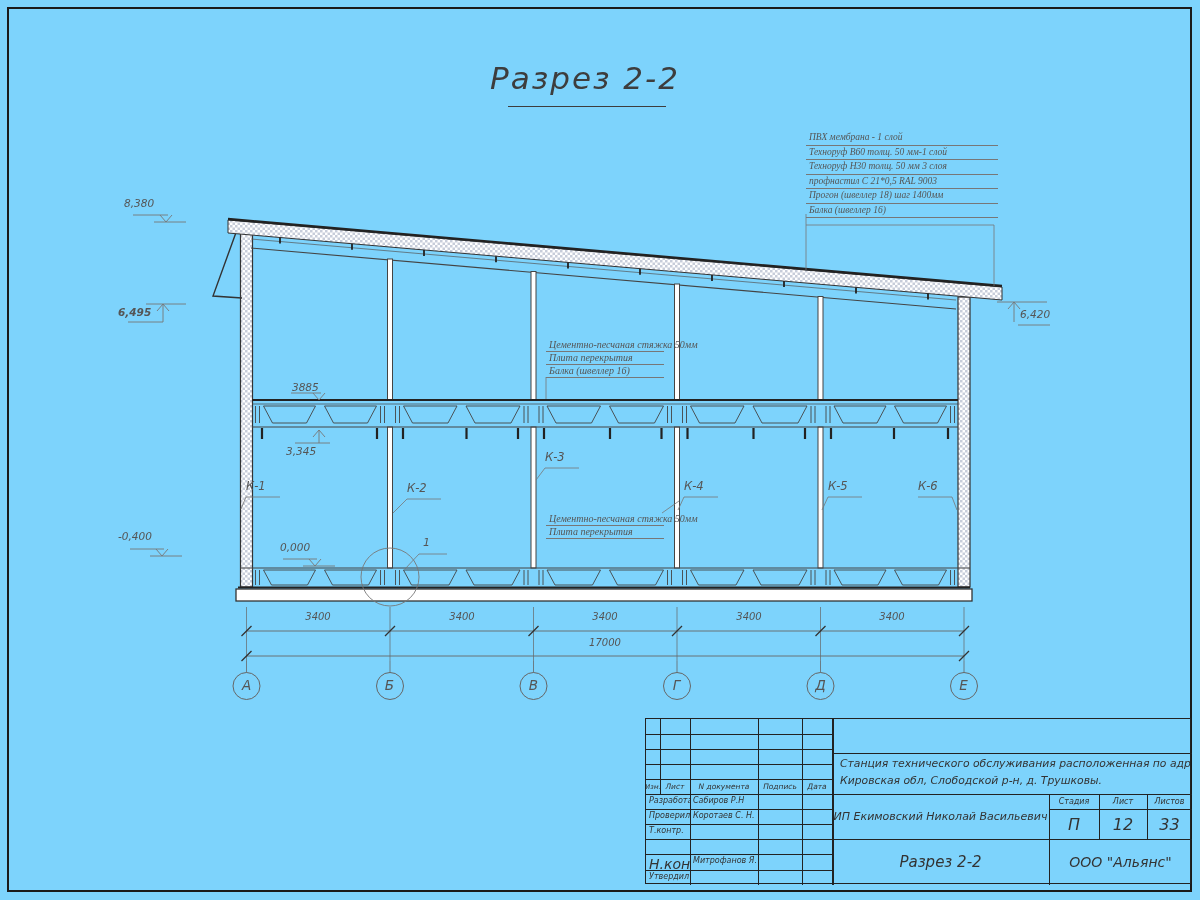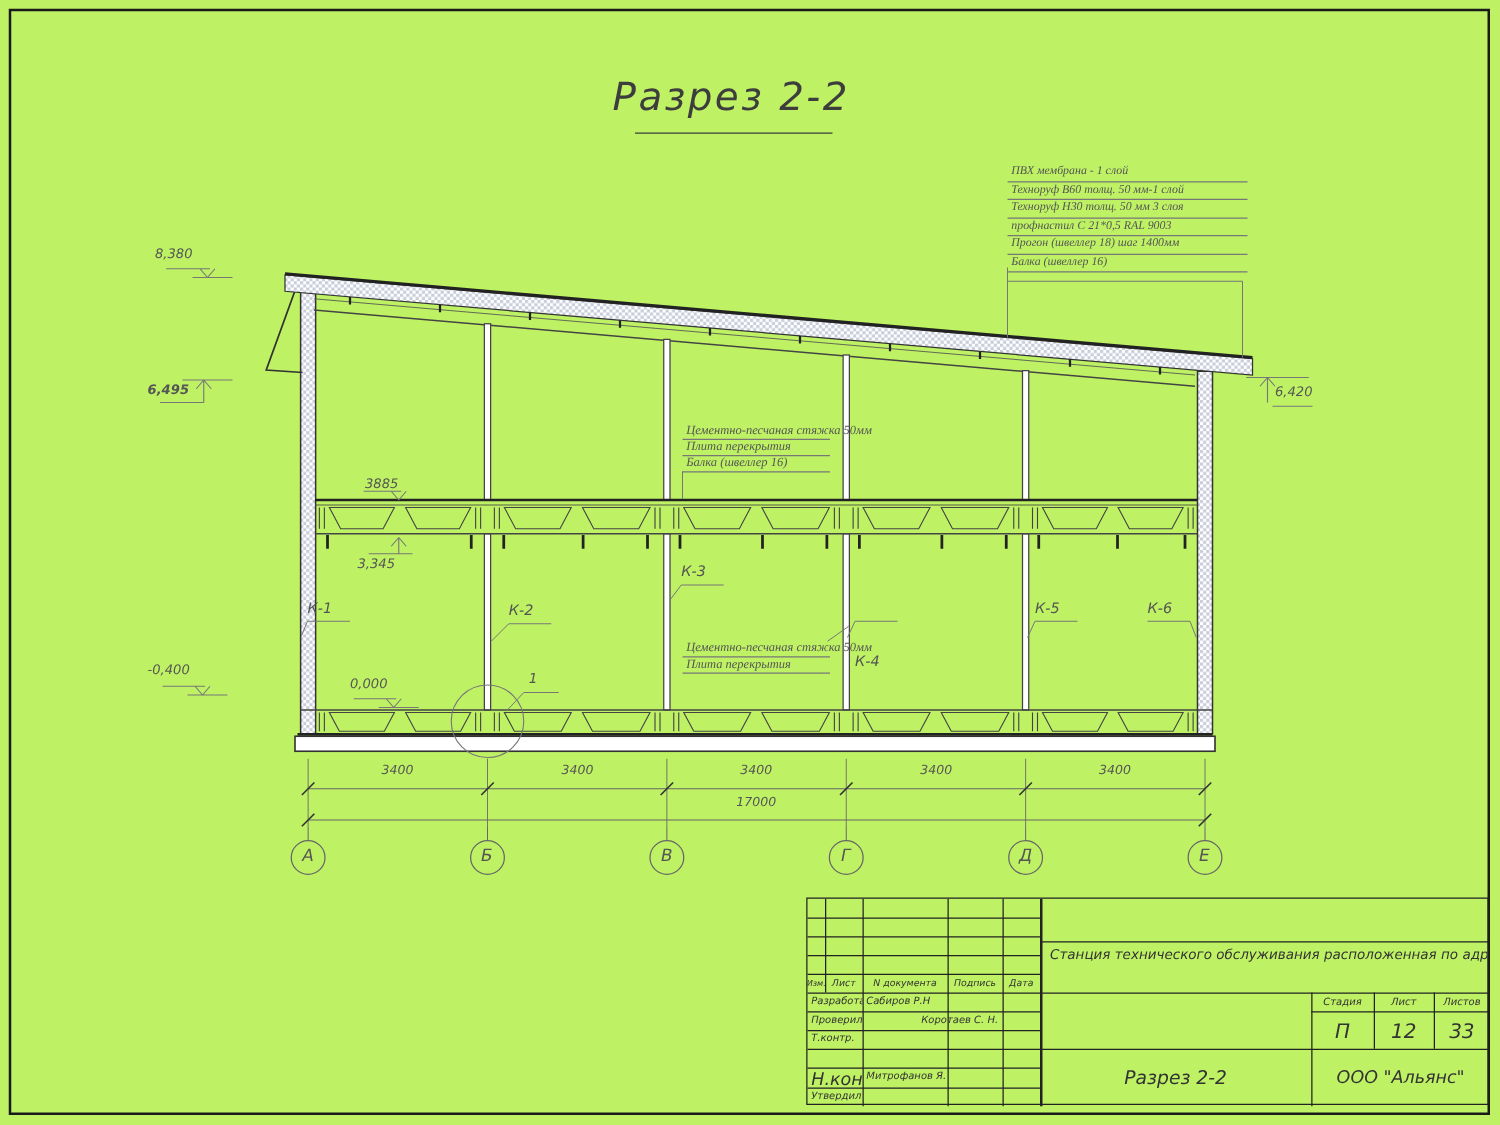--- a/index.html
+++ b/index.html
@@ -1,16 +1,16 @@
 <!DOCTYPE html>
 <html><head>
 <meta charset="utf-8">
 <style>
   html,body{margin:0;padding:0;background:#fff;}
-  #sheet{position:relative;width:1200px;height:900px;background:#bef264;overflow:hidden;
+  #sheet{position:relative;width:1200px;height:900px;background:#7dd3fc;overflow:hidden;
          font-family:"DejaVu Sans",sans-serif;}
   .txt{position:absolute;font-style:italic;color:#555;white-space:nowrap;}
   .specblock{position:absolute;font-family:Liberation Serif, serif;}
   .specline{font-style:italic;color:#555;border-bottom:1px solid #777;padding:0 3px 1px 3px;white-space:nowrap;}
   .roofspec .specline{font-size:9.5px;line-height:12.5px;width:186px;}
   .floorspec .specline{font-size:10px;line-height:11px;width:112px;}
   .dim{font-size:10px;text-align:center;}
   .elev{font-size:10.5px;}
   .klabel{font-size:11.5px;}
   .axisletter{font-size:13.5px;text-align:center;}
@@ -165,21 +165,21 @@
   <div class="txt elev" style="left:118px;top:306px;font-weight:bold;">6,495</div>
   <div class="txt elev" style="left:292px;top:381px;">3885</div>
   <div class="txt elev" style="left:286px;top:445px;text-align:center;">3,345</div>
   <div class="txt elev" style="left:280px;top:541px;">0,000</div>
   <div class="txt elev" style="left:118px;top:530px;">-0,400</div>
   <div class="txt elev" style="left:1020px;top:308px;">6,420</div>
 
   <div class="txt klabel" style="left:246px;top:479px;">К-1</div>
   <div class="txt klabel" style="left:407px;top:481px;">К-2</div>
   <div class="txt klabel" style="left:545px;top:450px;">К-3</div>
-  <div class="txt klabel" style="left:684px;top:479px;margin-top:43px;">К-4</div>
+  <div class="txt klabel" style="left:684px;top:479px;">К-4</div>
   <div class="txt klabel" style="left:828px;top:479px;">К-5</div>
   <div class="txt klabel" style="left:918px;top:479px;">К-6</div>
 
   <div class="txt" style="left:423px;top:536px;font-size:11px;">1</div>
 
   <div class="txt dim" style="left:288px;top:611px;width:60px;">3400</div>
   <div class="txt dim" style="left:432px;top:611px;width:60px;">3400</div>
   <div class="txt dim" style="left:575px;top:611px;width:60px;">3400</div>
   <div class="txt dim" style="left:719px;top:611px;width:60px;">3400</div>
   <div class="txt dim" style="left:862px;top:611px;width:60px;">3400</div>
@@ -220,31 +220,33 @@
 
     <div class="tbcell tbcenter" style="left:0;top:60px;width:14px;height:15px;font-size:6.5px;">Изм.</div>
     <div class="tbcell tbcenter" style="left:14px;top:60px;width:30px;height:15px;font-size:7.5px;">Лист</div>
     <div class="tbcell tbcenter" style="left:44px;top:60px;width:68px;height:15px;font-size:7.5px;">N документа</div>
     <div class="tbcell tbcenter" style="left:112px;top:60px;width:44px;height:15px;font-size:7.5px;">Подпись</div>
     <div class="tbcell tbcenter" style="left:156px;top:60px;width:30px;height:15px;font-size:7.5px;">Дата</div>
 
     <div class="tbcell" style="left:3px;top:77px;width:41px;font-size:8px;" v="">Разработал</div>
     <div class="tbcell" style="left:47px;top:77px;width:65px;font-size:8px;">Сабиров Р.Н</div>
     <div class="tbcell" style="left:3px;top:92px;width:41px;font-size:8px;">Проверил</div>
-    <div class="tbcell" style="left:47px;top:92px;width:65px;font-size:8px;margin-left:44px;">Коротаев С. Н.</div>
+    <div class="tbcell" style="left:47px;top:92px;width:65px;font-size:8px;">Коротаев С. Н.</div>
     <div class="tbcell" style="left:3px;top:107px;width:41px;font-size:8px;">Т.контр.</div>
     <div class="tbcell" style="left:47px;top:107px;width:65px;font-size:8px;"></div>
     <div class="tbcell" style="left:3px;top:122px;width:41px;font-size:8px;"></div>
     <div class="tbcell" style="left:47px;top:122px;width:65px;font-size:8px;"></div>
     <div class="tbcell" style="left:3px;top:137px;width:41px;font-size:14px;">Н.контр.</div>
     <div class="tbcell" style="left:47px;top:137px;width:65px;font-size:8px;">Митрофанов Я. А.</div>
     <div class="tbcell" style="left:3px;top:153px;width:41px;font-size:8px;">Утвердил</div>
     <div class="tbcell" style="left:47px;top:153px;width:65px;font-size:8px;"></div>
 
     <div class="tbcell" style="left:194px;top:38px;width:350px;font-size:10.8px;">Станция технического обслуживания расположенная по адресу</div>
+    <div class="tbcell" style="left:194px;top:55px;width:350px;font-size:10.8px;">Кировская обл, Слободской р-н, д. Трушковы.</div>
+    <div class="tbcell tbcenter" style="left:186px;top:75px;width:217px;height:45px;font-size:11px;">ИП Екимовский Николай Васильевич</div>
     <div class="tbcell tbcenter" style="left:403px;top:75px;width:50px;height:15px;font-size:8px;">Стадия</div>
     <div class="tbcell tbcenter" style="left:453px;top:75px;width:48px;height:15px;font-size:8px;">Лист</div>
     <div class="tbcell tbcenter" style="left:501px;top:75px;width:45px;height:15px;font-size:8px;">Листов</div>
     <div class="tbcell tbcenter" style="left:403px;top:90px;width:50px;height:30px;font-size:16px;">П</div>
     <div class="tbcell tbcenter" style="left:453px;top:90px;width:48px;height:30px;font-size:16px;">12</div>
     <div class="tbcell tbcenter" style="left:501px;top:90px;width:45px;height:30px;font-size:16px;">33</div>
     <div class="tbcell tbcenter" style="left:186px;top:120px;width:217px;height:46px;font-size:15px;">Разрез 2-2</div>
     <div class="tbcell tbcenter" style="left:403px;top:120px;width:143px;height:46px;font-size:14px;">ООО "Альянс"</div>
   </div>
 

